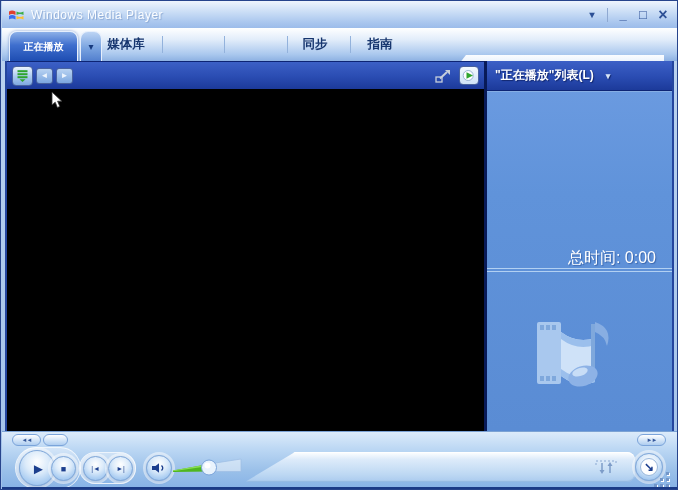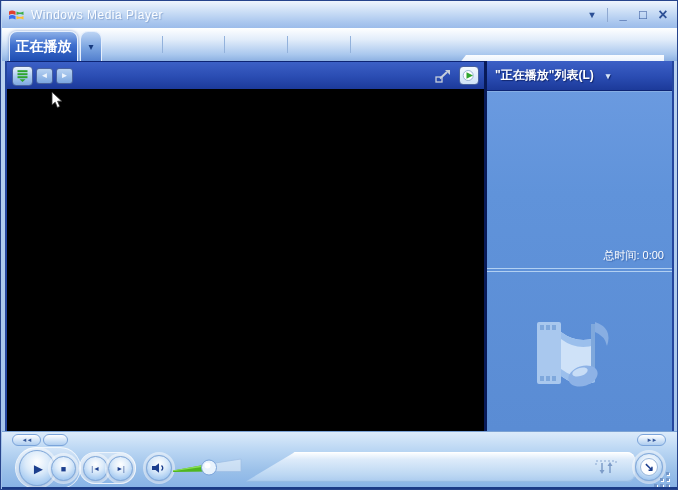--- a/index.html
+++ b/index.html
@@ -14,21 +14,21 @@
   .wtitle{color:#fbfdff;font-size:12px;text-shadow:1px 1px 1px #8aa7d2;letter-spacing:.5px;}
   .capgroup{margin-left:auto;display:flex;align-items:center;gap:2px;}
   .capbtn{width:18px;height:18px;display:flex;align-items:center;justify-content:center;
     color:#2d5096;font-weight:bold;font-size:13px;line-height:1;cursor:default;}
   .capsep{width:1px;height:14px;background:#8fa9d2;margin:0 4px;}
   
   .tabbar{position:absolute;left:1px;top:27px;width:676px;height:33px;
     background:linear-gradient(180deg,#ffffff 0%,#e2edfa 35%,#aac8ee 80%,#8db1e2 100%);}
   .tab-active{position:absolute;left:7px;top:3px;width:69px;height:30px;border:1px solid #e6effc;border-bottom:none;
     border-radius:8px 8px 0 0;background:linear-gradient(180deg,#8cb0e8 0%,#3f6fce 45%,#1e4db2 100%);
-    color:#fff;font-size:14px;font-weight:bold;display:flex;align-items:center;justify-content:center;
+    color:#fff;font-size:10px;font-weight:bold;display:flex;align-items:center;justify-content:center;
     box-shadow:0 0 3px rgba(60,100,180,.6);}
   .tab-drop{position:absolute;left:78px;top:3px;width:22px;height:30px;border:1px solid #e6effc;border-bottom:none;
     border-radius:8px 8px 0 0;background:linear-gradient(180deg,#bcd4f4 0%,#79a3e0 55%,#527fce 100%);
     color:#173a7e;font-size:10px;display:flex;align-items:center;justify-content:center;}
   .tab-label{position:absolute;top:0;height:33px;width:62px;line-height:33px;text-align:center;
     color:#16356e;font-size:12.5px;font-weight:bold;cursor:default;}
   .tab-sep{position:absolute;top:8px;width:1px;height:17px;background:#93b2dc;}
   .service-tab{position:absolute;left:438px;top:27px;width:224px;height:33px;
     clip-path:polygon(26px 0,100% 0,100% 100%,0 100%);
     background:linear-gradient(180deg,#fbfdff 0%,#d7e7f9 45%,#abc9ee 100%);
@@ -58,21 +58,21 @@
   .undock{width:20px;height:19px;background:linear-gradient(180deg,#f4f9fe,#cfe3f8);}
   
   .vdivider{position:absolute;left:483px;top:60px;width:3px;height:370px;background:#081a58;}
   .plheader{position:absolute;left:486px;top:60px;width:185px;height:30px;display:flex;align-items:center;
     padding:0 8px;color:#fff;font-size:12px;font-weight:bold;border-bottom:1px solid #0d2474;
     background:linear-gradient(180deg,#3c60c6 0%,#2a4cb2 55%,#1c3a9a 100%);text-shadow:1px 1px 1px #12276e;}
   .plheader .arr{margin-left:12px;font-size:9px;color:#d8e6f8;}
   .panel{position:absolute;left:486px;top:90px;width:185px;height:340px;
     background:linear-gradient(180deg,#6a9ae0 0%,#6093da 30%,#5a8cd4 100%);
     border-top:1px solid #86aee4;}
-  .totaltime{position:absolute;right:8px;top:156px;color:#fff;font-size:11px;text-shadow:1px 1px 1px #3a66ac;}
+  .totaltime{position:absolute;right:16px;top:156px;color:#fff;font-size:16px;text-shadow:1px 1px 1px #3a66ac;}
   .pldivider{position:absolute;left:0;top:176px;width:100%;height:4px;
     border-top:1px solid #b2d0f2;border-bottom:1px solid #b2d0f2;}
   .watermark{position:absolute;left:38px;top:218px;}
   
   .leftline{position:absolute;left:4px;top:60px;width:2px;height:370px;background:#24459e;}
   .rightline{position:absolute;left:671px;top:60px;width:2px;height:370px;background:#24459e;}
   .video{position:absolute;left:6px;top:88px;width:477px;height:342px;background:#000;}
   .cursor{position:absolute;left:44px;top:2px;}
   
   .bottombar{position:absolute;left:1px;top:430px;width:676px;height:56px;border-top:1px solid #7ba2d4;
@@ -119,24 +119,27 @@
       <span class="capbtn">□</span>
       <span class="capbtn" style="font-size:16px">×</span>
     </div>
   </div>
 
   <div class="tabbar">
     <div class="tab-active">正在播放</div>
     <div class="tab-drop">
         <span>▾</span>
       </div>
+    <div class="tab-label" style="left:93px">媒体库</div>
     <div class="tab-sep" style="left:160px"></div>
     <div class="tab-sep" style="left:222px"></div>
     <div class="tab-sep" style="left:285px"></div>
+    <div class="tab-label" style="left:282px">同步</div>
     <div class="tab-sep" style="left:348px"></div>
+    <div class="tab-label" style="left:347px">指南</div>
     <div class="service-tab">
       <span class="service-label">SMGBB东方宽频精彩视频</span>
       <span class="service-sep"></span>
       <span class="service-logo">
         <span class="logo-at">@</span>
         <span class="logo-b">B</span>
       </span>
       <span class="service-arrow">▾</span>
     </div>
     <div class="overflow">»</div>

